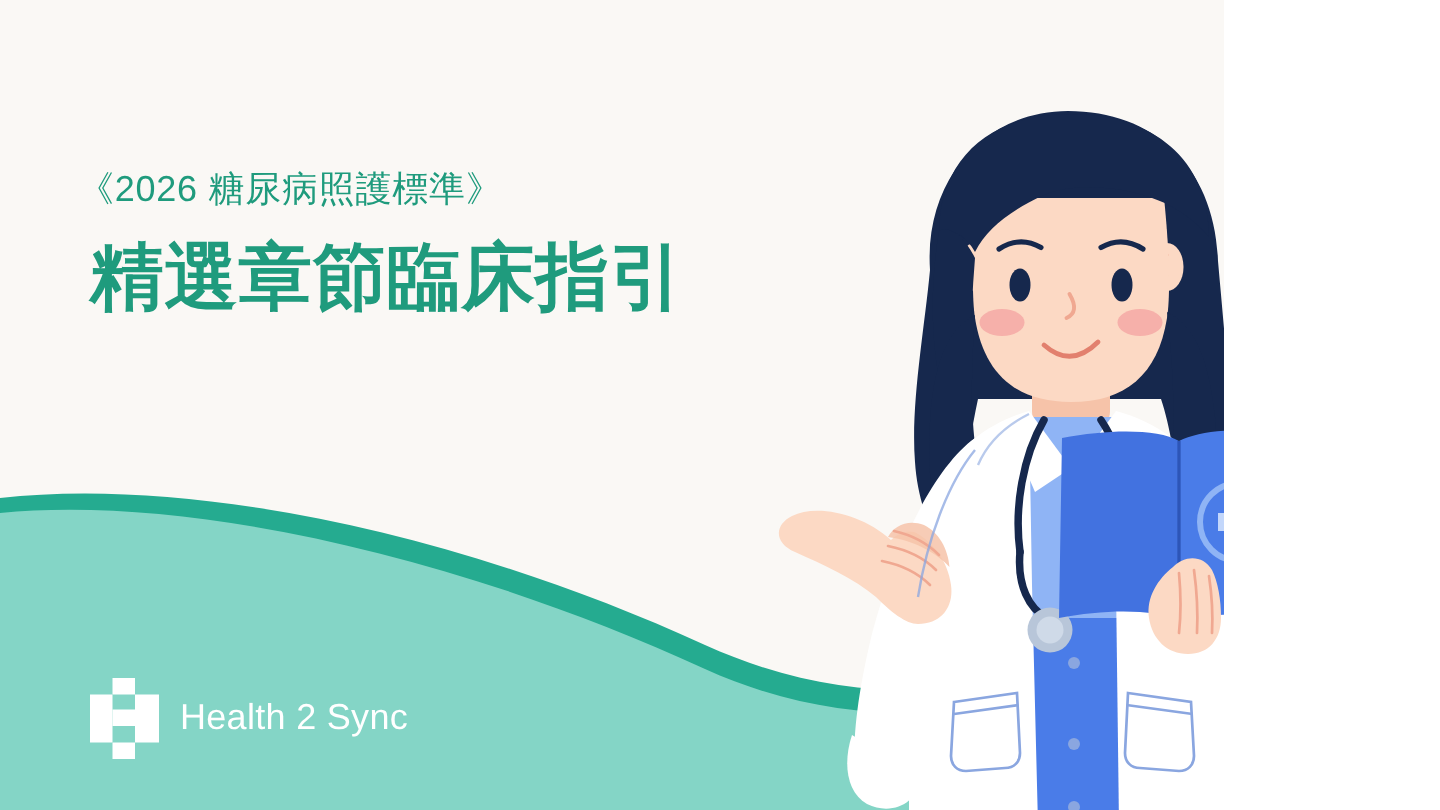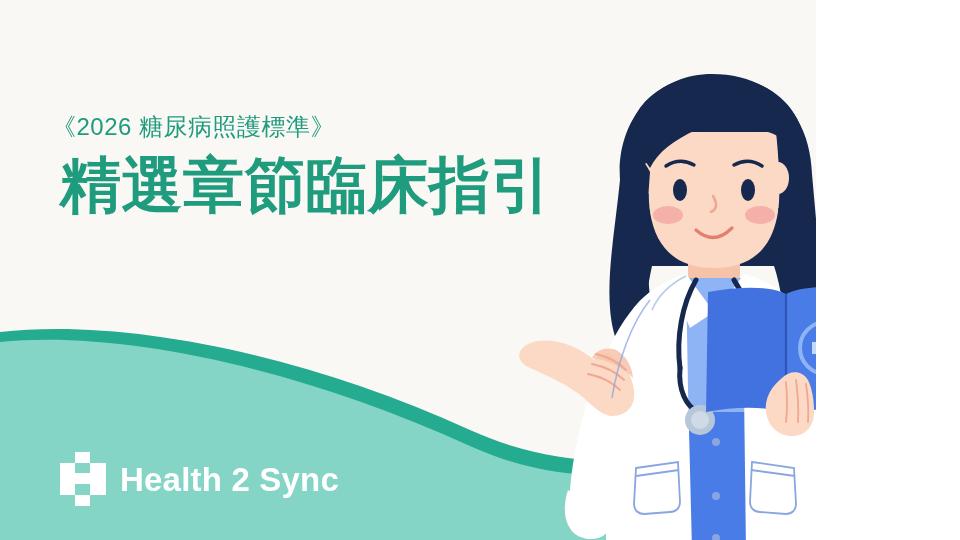--- a/index.html
+++ b/index.html
@@ -37,21 +37,21 @@
     line-height: 30px;
     color: #1f9b7d;
     font-weight: 400;
     letter-spacing: 0.5px;
     margin: 0 0 10px 0;
     white-space: nowrap;
   }
   .headline {
     margin: 0;
     padding-left: 8px;
-    font-size: 61px;
+    font-size: 49px;
     line-height: 66px;
     font-weight: 700;
     color: #1f9b7d;
     letter-spacing: 0.5px;
     white-space: nowrap;
   }
   .headline .ln { display: block; }
 
   
   .logo {
@@ -59,22 +59,22 @@
     left: 60px;
     top: 452px;
     z-index: 30;
     display: flex;
     align-items: center;
     gap: 14px;
   }
   .logo-mark { width: 46px; height: 54px; display: block; }
   .logo-text {
     color: #ffffff;
-    font-size: 33px;
-    font-weight: 700;
+    font-size: 24px;
+    font-weight: 400;
     letter-spacing: 0.2px;
     line-height: 1;
     white-space: nowrap;
   }
 
   
   .doctor {
     position: absolute;
     left: 500px;
     top: 60px;

